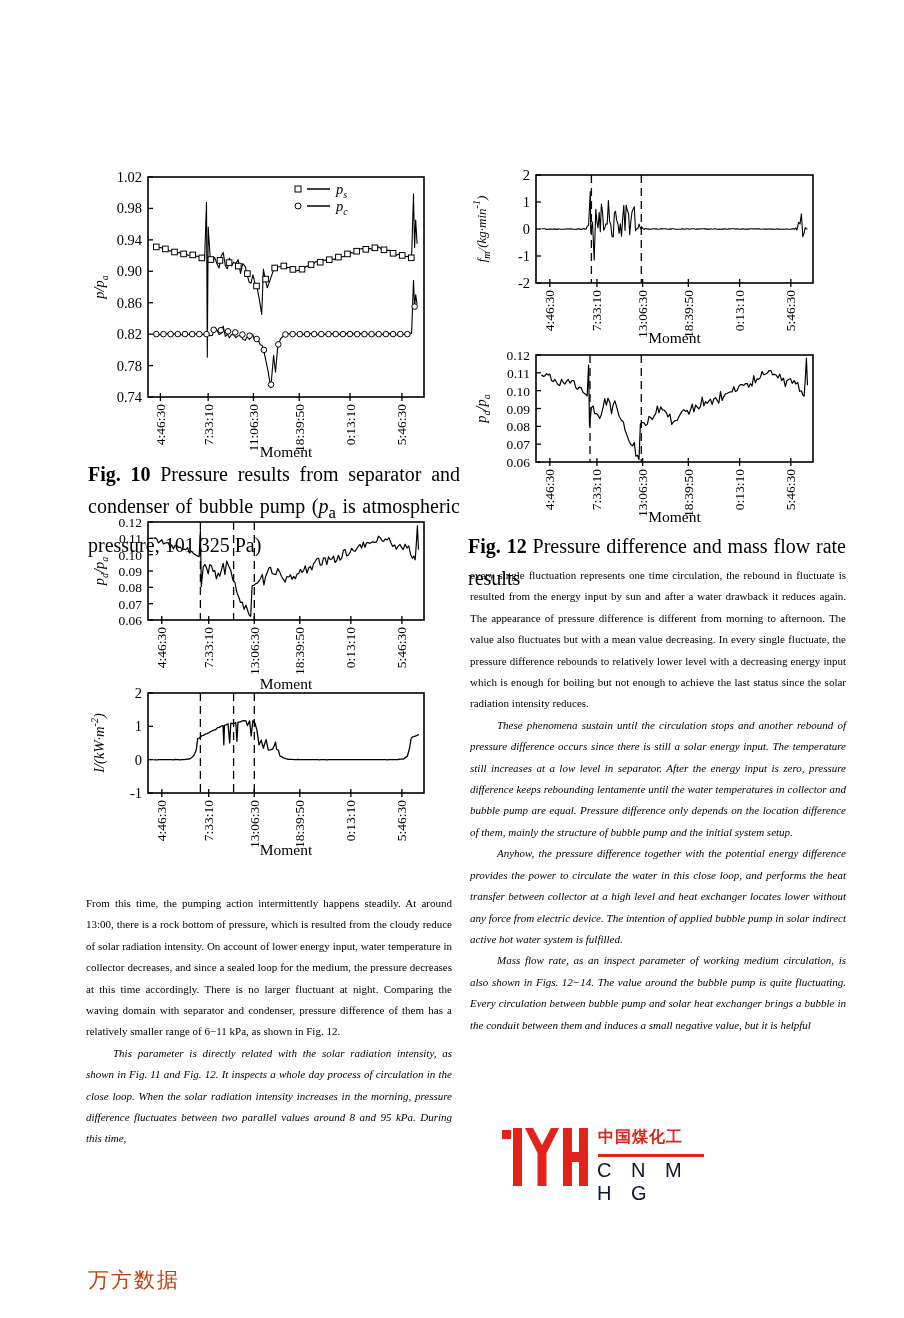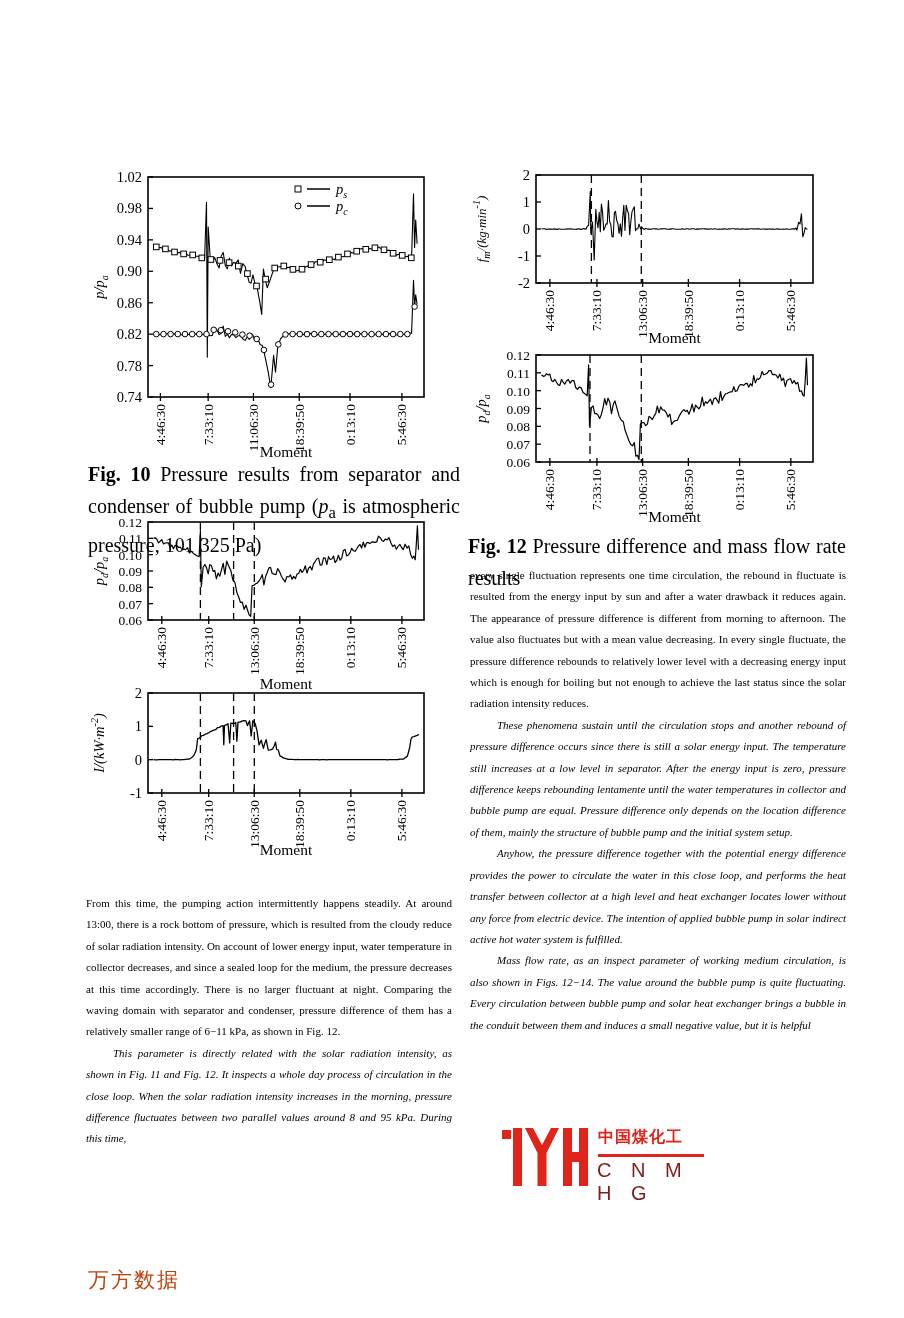--- a/index.html
+++ b/index.html
@@ -291,18 +291,18 @@
     <svg class="abs" style="left:5px;top:7px" width="86" height="58" viewBox="0 0 86 58">
       <rect x="0" y="2" width="9" height="9" fill="#e02419"></rect>
       <rect x="11" y="0" width="9" height="58" fill="#e02419"></rect>
       <polygon points="23,0 31,0 40,17 49,0 57,0 44.5,25 44.5,58 35.5,58 35.5,25" fill="#e02419"></polygon>
       <rect x="61" y="0" width="9" height="58" fill="#e02419"></rect>
       <rect x="77" y="0" width="9" height="58" fill="#e02419"></rect>
       <rect x="61" y="24" width="25" height="10" fill="#e02419"></rect>
     </svg>
     <div class="abs wm-cn" style="left:101px;top:6px;font-size:16px;color:#e02419">中国煤化工</div>
     <div class="abs wm-rule" style="left:101px;top:33px;width:106px;background:#e02419"></div>
-    <div class="abs wm-en" style="left:100px;top:38px;font-size:20px;color:#7f1d1d">C N M H G</div>
+    <div class="abs wm-en" style="left:100px;top:38px;font-size:20px;color:#0f172a">C N M H G</div>
   </div>
 
   <div class="abs footer-brand" style="left:88px;top:1266px">万方数据</div>
 
 </div>
 
 </body></html>

